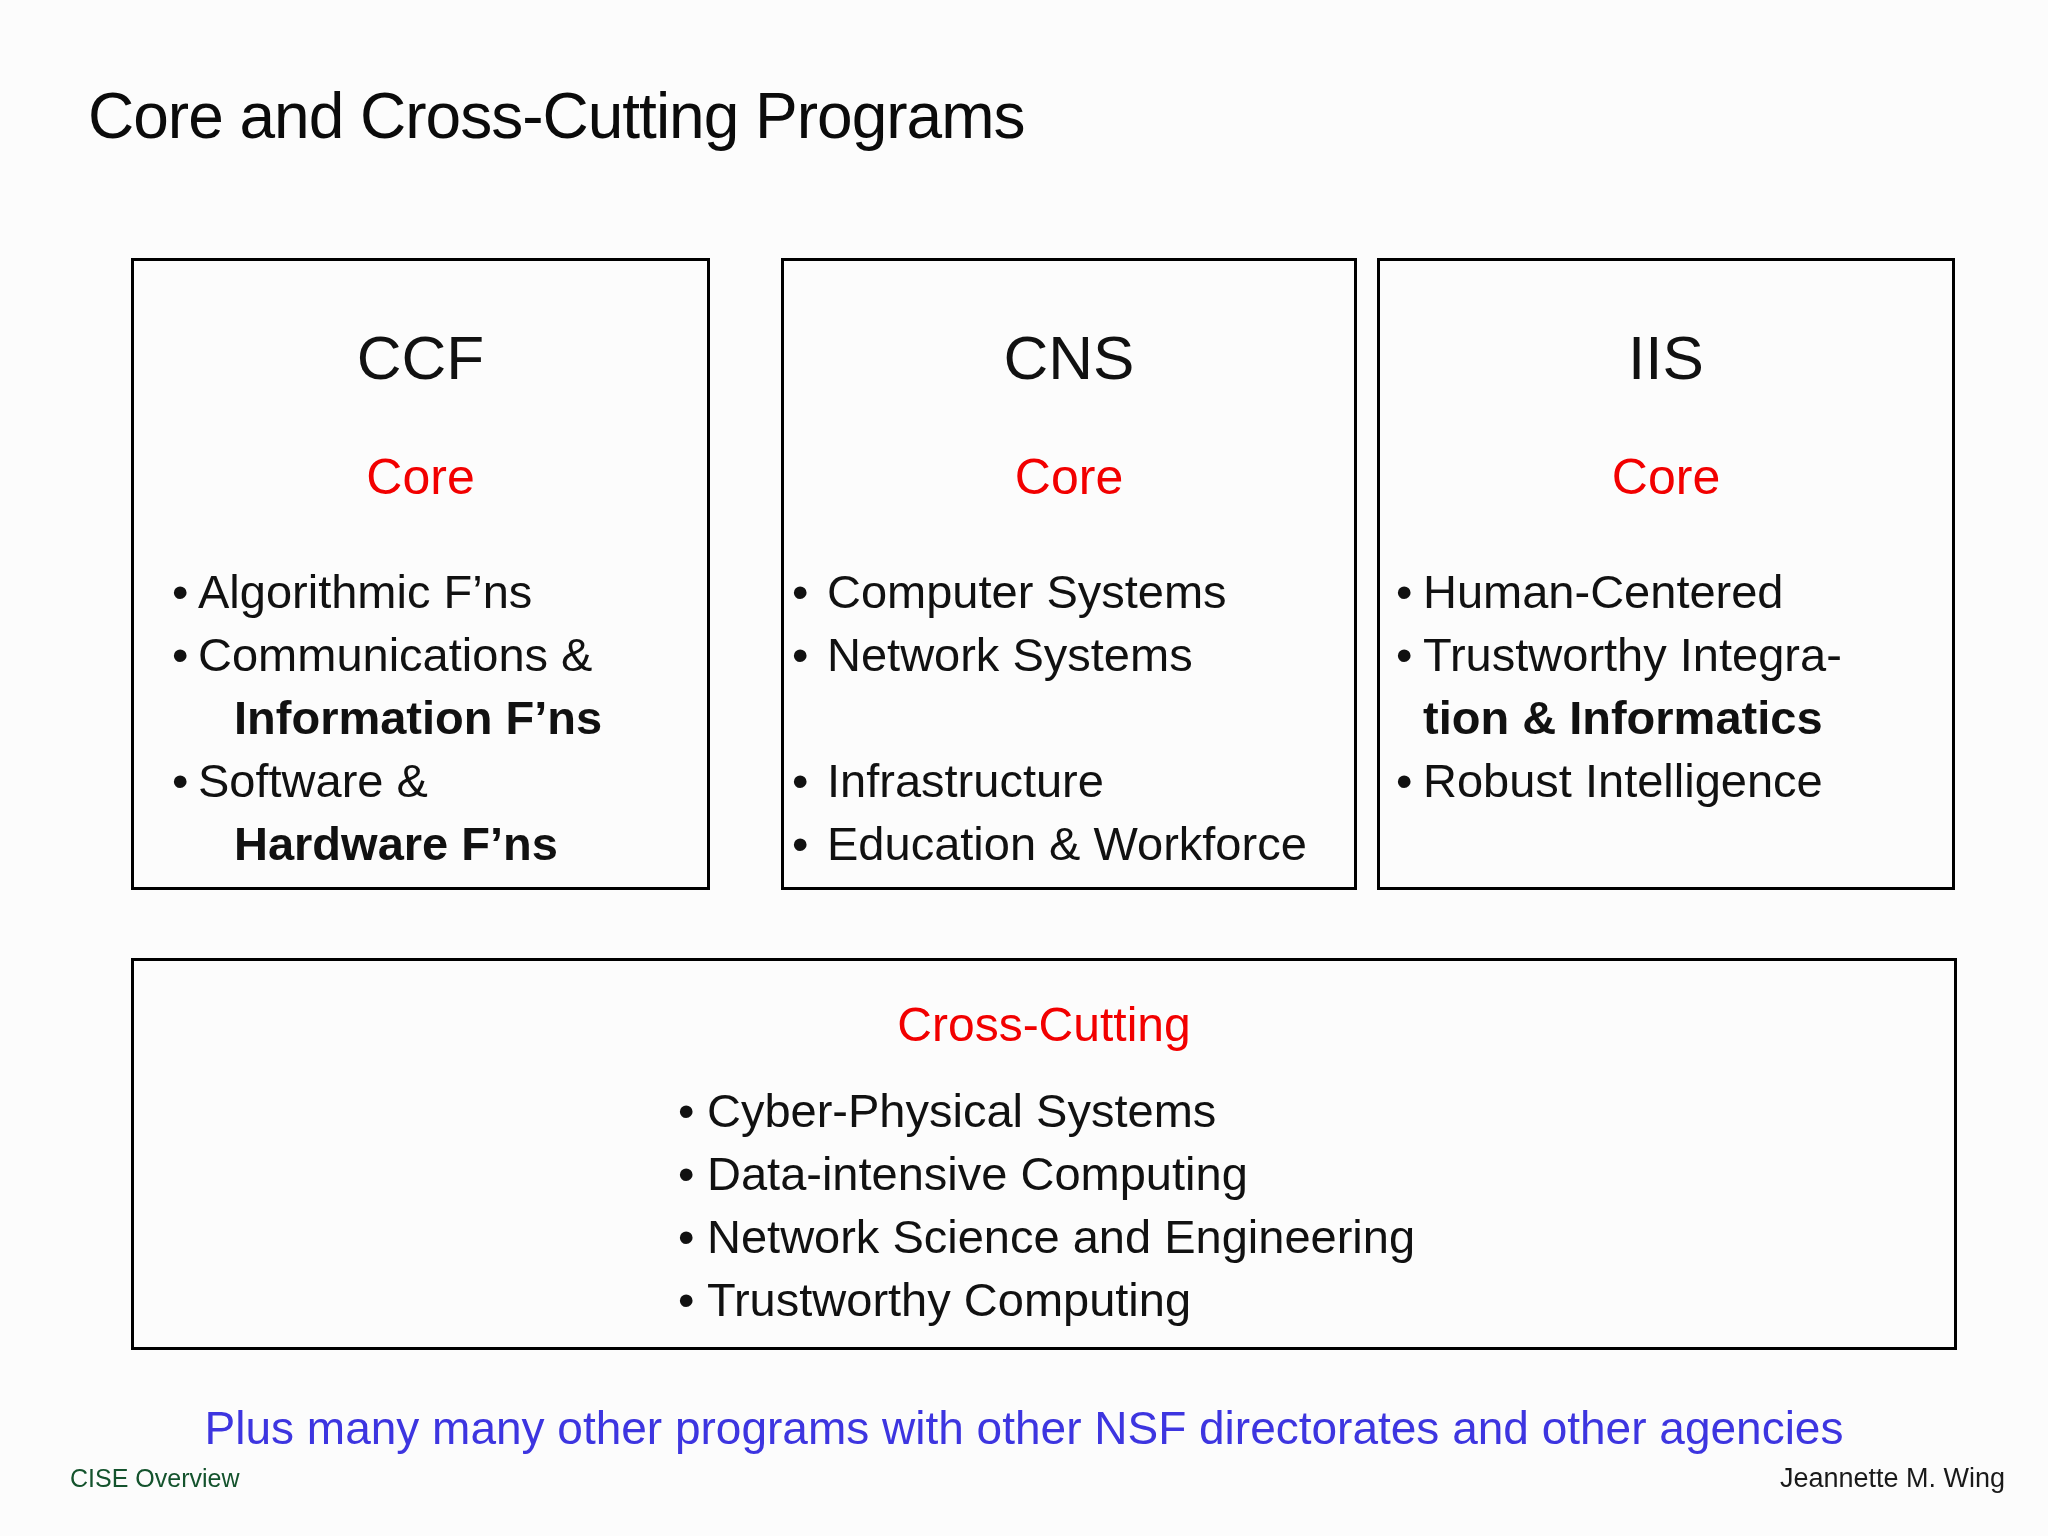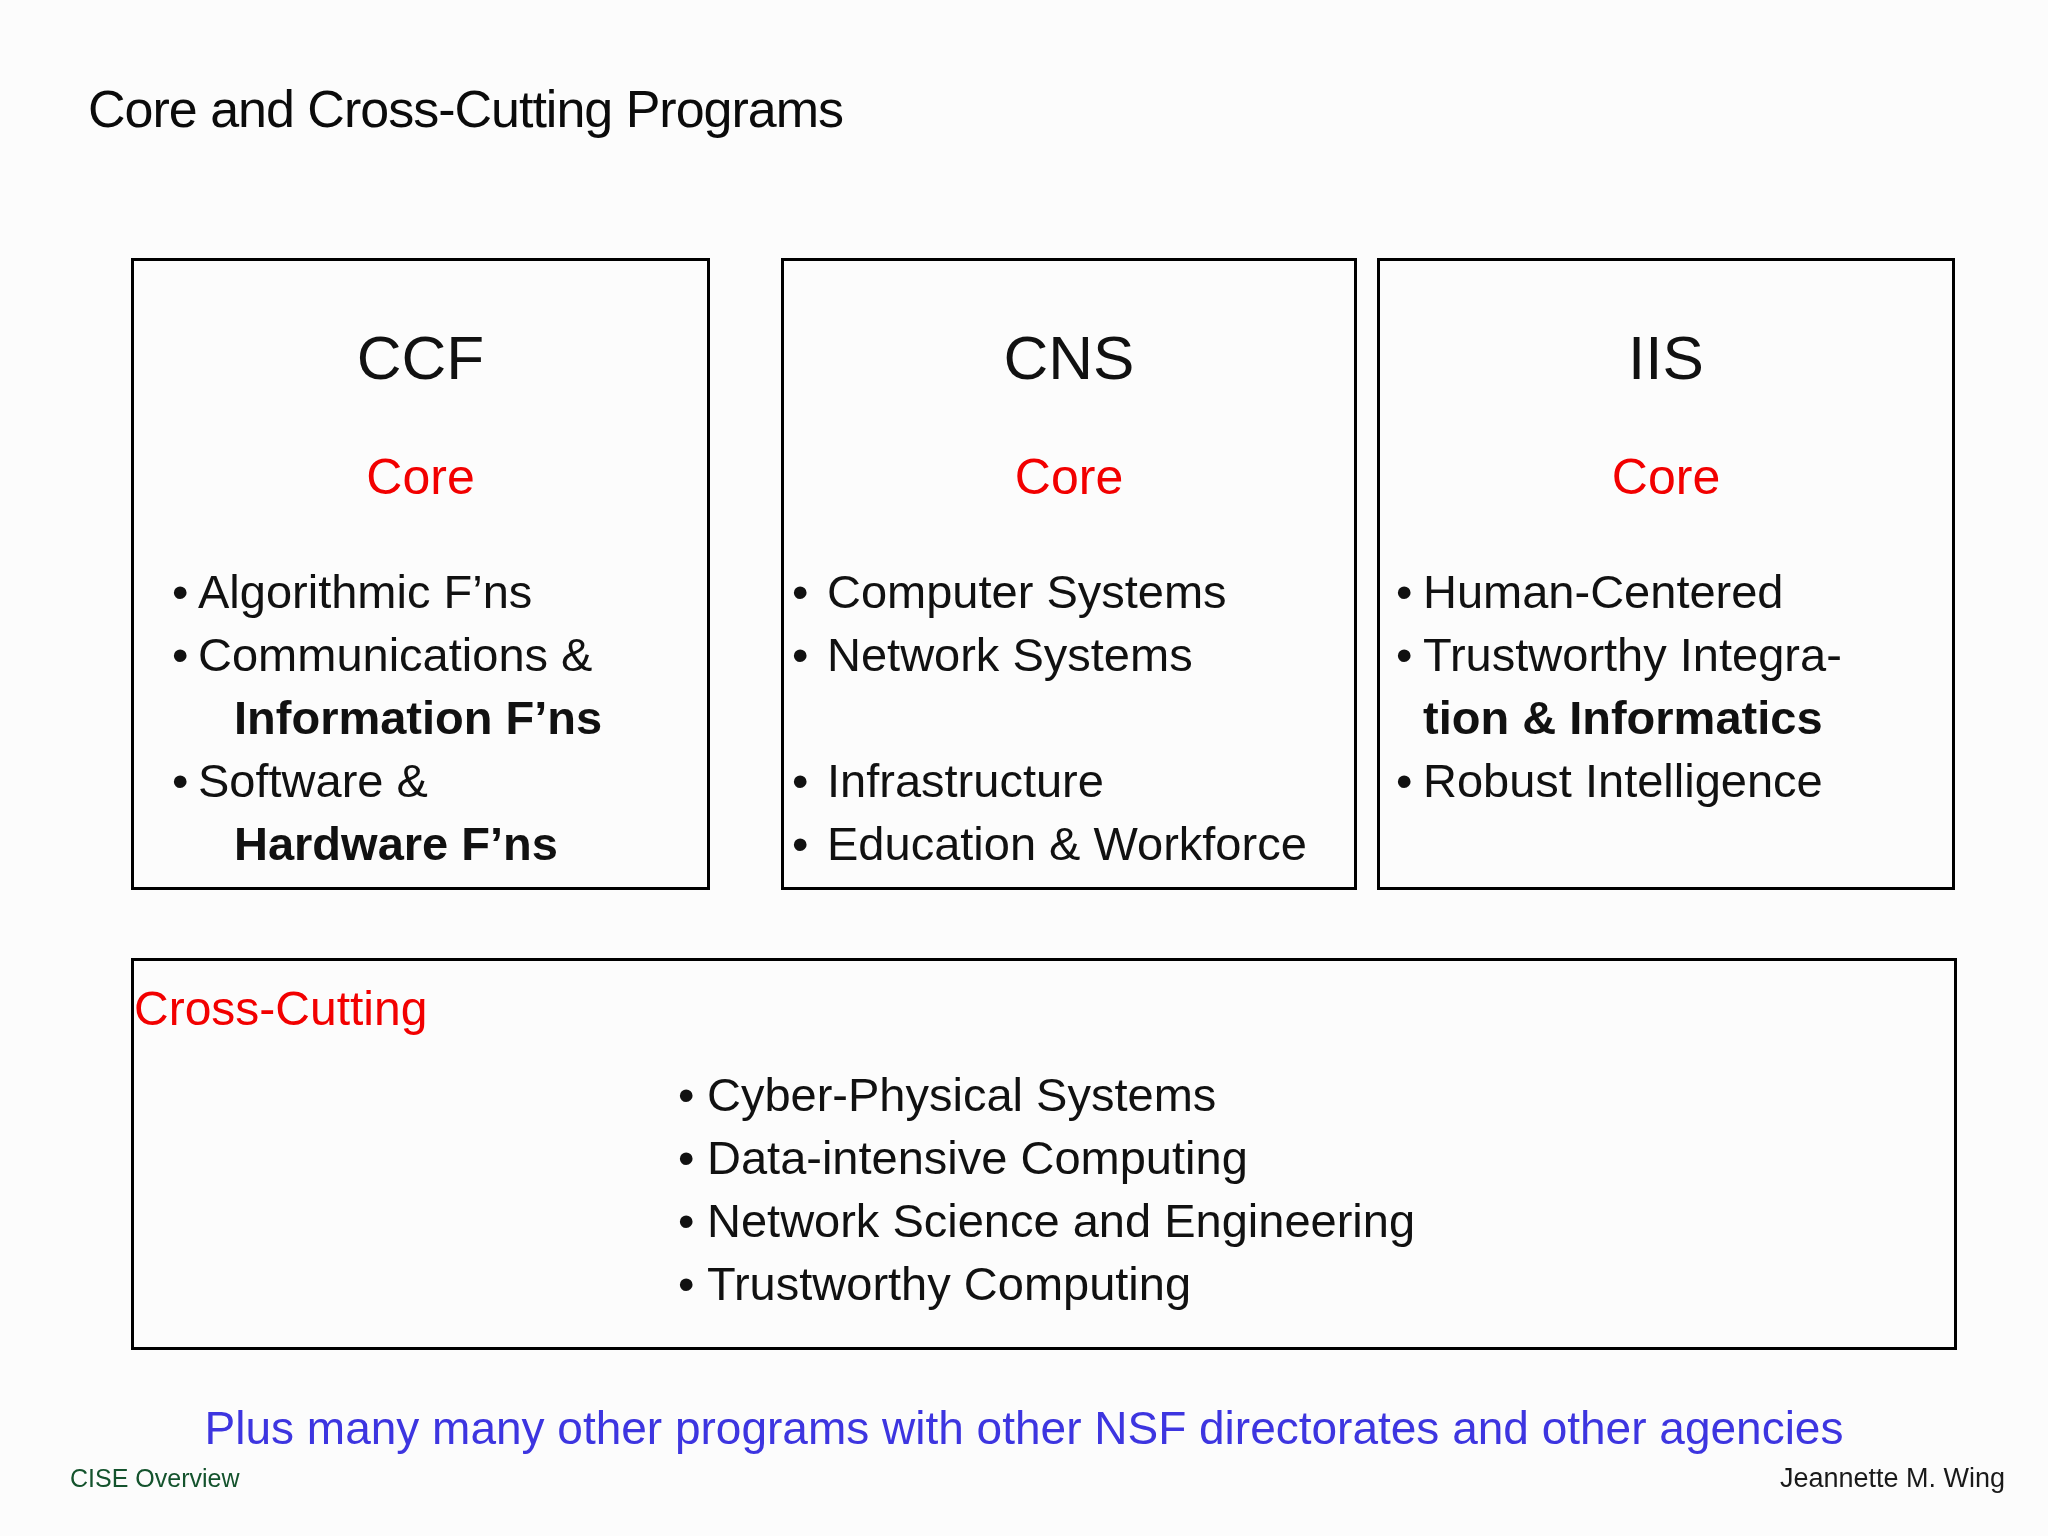--- a/index.html
+++ b/index.html
@@ -6,21 +6,21 @@
   .page {
     position:relative;
     width:2048px; height:1536px;
     background: var(--background, #fcfcfc);
     font-family:"Liberation Sans", sans-serif;
     color: var(--text, #111111);
     overflow:hidden;
   }
   .slide-title {
     position:absolute; left:88px; top:80px;
-    font-size:52px; line-height:1.15; letter-spacing:-1px;
+    font-size:64px; line-height:1.15; letter-spacing:-1px;
     color:#0b0b0b; white-space:nowrap;
   }
   .pbox {
     position:absolute; top:258px; height:632px;
     border:3px solid var(--border, #000);
     box-sizing:border-box; background:transparent;
   }
   .box-ccf { left:131px; width:579px; }
   .box-cns { left:781px; width:576px; }
   .box-iis { left:1377px; width:578px; }
@@ -36,21 +36,21 @@
   .box-cns .blist { padding-left:8px; }
   .box-cns .blt  { width:35px; }
   .box-iis .blist { padding-left:16px; }
   .box-iis .blt  { width:27px; }
   .box-iis .cont { padding-left:27px; }
   .spacer { height:63px; }
   .crossbox {
     position:absolute; left:131px; top:958px; width:1826px; height:392px;
     border:3px solid var(--border, #000); box-sizing:border-box;
   }
-  .ctitle { font-size:48px; line-height:55px; margin-top:20px; color:var(--red, #f20000); }
+  .ctitle { text-align:center; font-size:48px; line-height:55px; margin-top:36px; color:var(--red, #f20000); }
   .clist { font-size:47px; line-height:63px; margin-top:27px; padding-left:544px; }
   .crossbox .blt { width:29px; }
   .footnote {
     position:absolute; left:0; top:1400px; width:2048px;
     text-align:center; font-size:46px; line-height:56px;
     color:var(--blue, #3d35e0); white-space:nowrap;
   }
   .footer-left  { position:absolute; left:70px;  top:1462px; font-size:25px; line-height:32px; color:#14532d; }
   .footer-right { position:absolute; right:43px; top:1462px; font-size:27px; line-height:32px; color:#1a1a1a; }
 </style>

